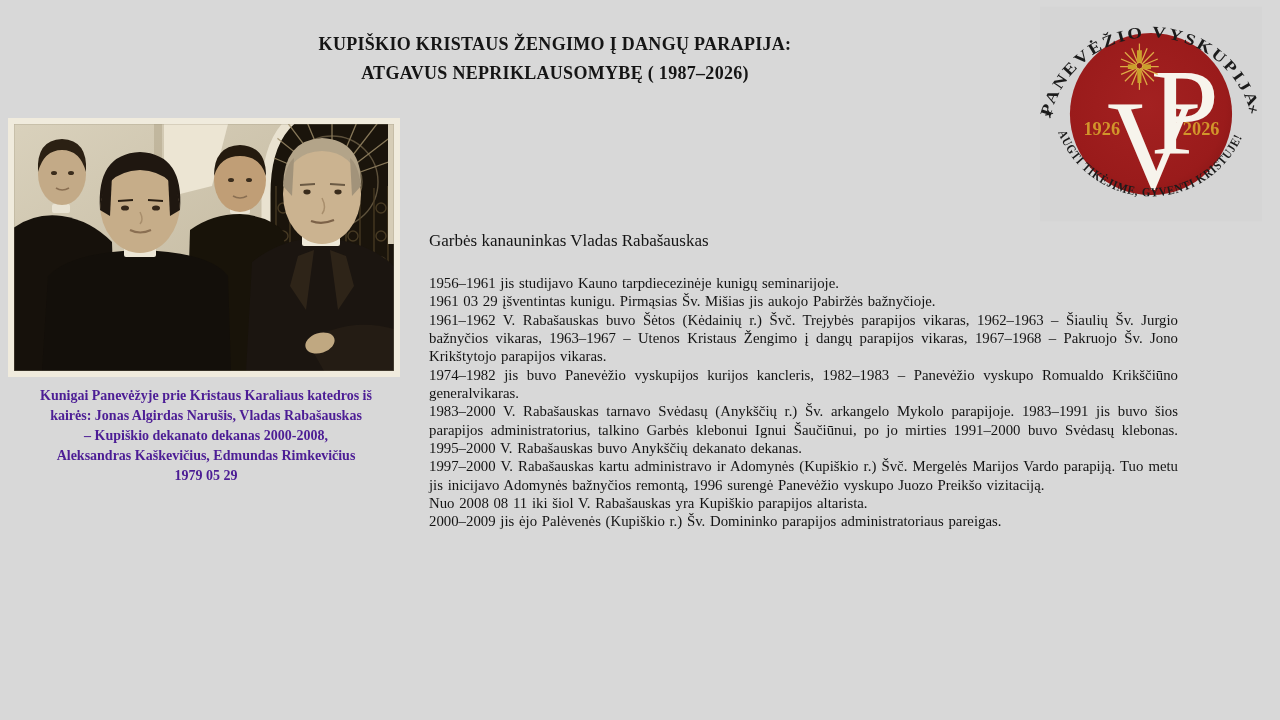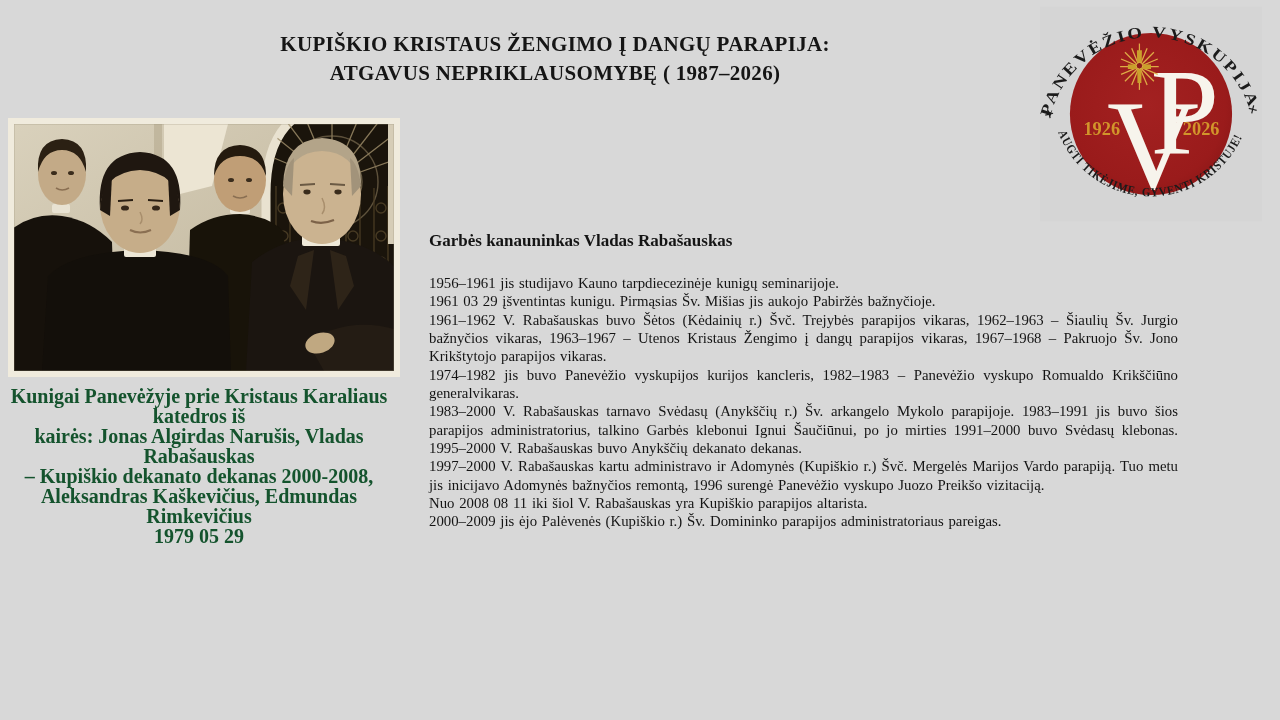--- a/index.html
+++ b/index.html
@@ -2,32 +2,32 @@
 <html><head>
 <meta charset="utf-8">
 <style>
   html,body{margin:0;padding:0;background:#bfbfbf;}
   .slide{
     position:relative;width:1280px;height:720px;background:#d8d8d8;
     font-family:"Liberation Serif",serif;color:#121212;overflow:hidden;
   }
   .title{
     position:absolute;left:145px;top:30px;width:820px;text-align:center;
-    font-weight:bold;font-size:21px;line-height:29px;letter-spacing:.3px;color:#151515;
+    font-weight:bold;font-size:18px;line-height:29px;letter-spacing:.3px;color:#151515;
   }
   .logo{position:absolute;left:1040px;top:6px;width:222px;height:216px;}
   .logo svg{display:block;width:100%;height:100%;}
   .photo{position:absolute;left:8px;top:118px;width:392px;height:259px;}
   .photo svg{display:block;width:100%;height:100%;}
   .caption{
-    position:absolute;left:5px;top:386px;width:388px;text-align:center;
-    font-weight:bold;font-size:20px;line-height:20px;white-space:pre-line;color:#14532d;
+    position:absolute;left:12px;top:386px;width:388px;text-align:center;
+    font-weight:bold;font-size:14px;line-height:20px;white-space:pre-line;color:#4c1d95;
   }
   .bio{position:absolute;left:429px;top:231px;width:749px;}
-  .bio-heading{font-weight:bold;font-size:17px;margin:0 0 23px 0;color:#141414;}
+  .bio-heading{font-weight:normal;font-size:17px;margin:0 0 23px 0;color:#141414;}
   .bio p{
     margin:0;font-weight:normal;font-size:14.8px;line-height:18.35px;
     text-align:justify;word-spacing:1px;color:#141414;
   }
 </style>
 </head>
 <body>
 
 <div class="slide">
 

